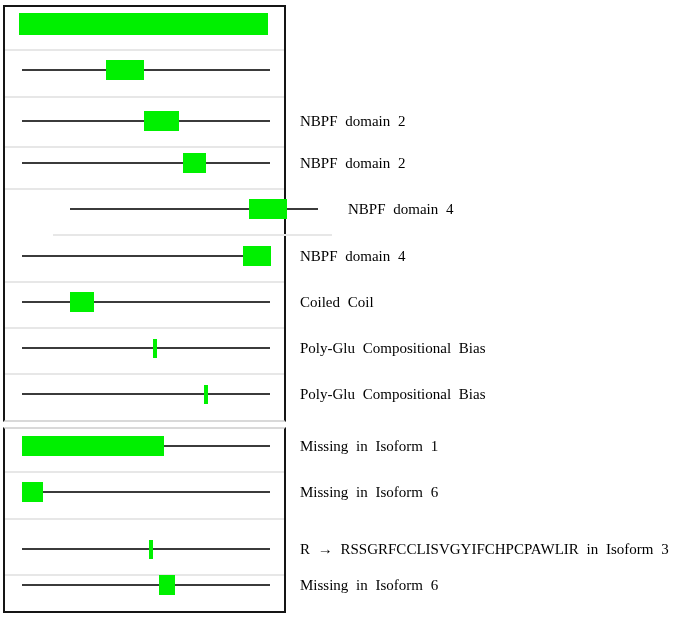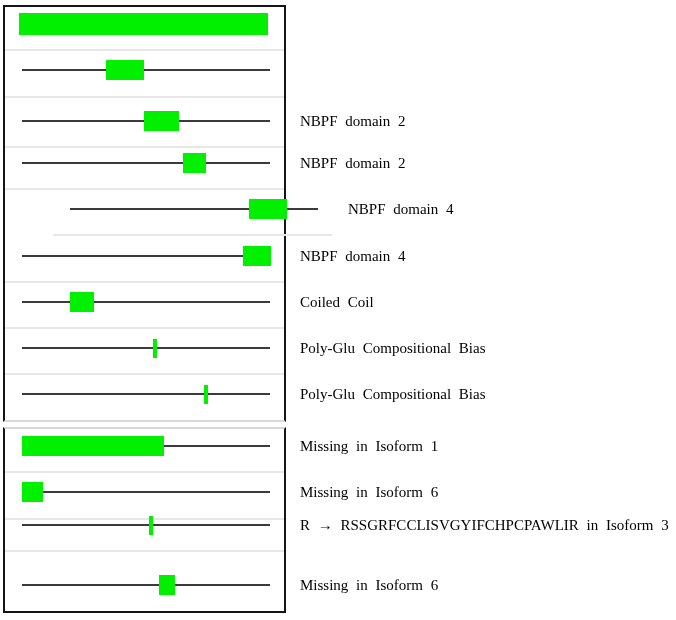--- a/index.html
+++ b/index.html
@@ -169,21 +169,21 @@
     <div class="label">Missing in Isoform 1</div>
   </div>
       <div class="row" style="top: 473.3px;">
     <div class="track">
       <div class="baseline" style="background: rgb(59, 59, 59);"></div>
       <div class="marker" style="background: rgb(0, 240, 0); left: 19px; width: 21px; height: 20px; top: 9px;"></div>
       <div class="sep" style="background: rgb(231, 231, 231);"></div>
     </div>
     <div class="label">Missing in Isoform 6</div>
   </div>
-      <div class="row" style="top: 506px;">
+      <div class="row" style="top: 530px;">
     <div class="track">
       <div class="baseline" style="background: rgb(59, 59, 59);"></div>
       <div class="marker" style="background: rgb(0, 240, 0); left: 146px; width: 4px; height: 19px; top: 9.5px;"></div>
       <div class="sep" style="background: rgb(231, 231, 231);"></div>
     </div>
     <div class="label">R → RSSGRFCCLISVGYIFCHPCPAWLIR in Isoform 3</div>
   </div>
       <div class="row" style="top: 565.9px;">
     <div class="track">
       <div class="baseline" style="background: rgb(59, 59, 59);"></div>

